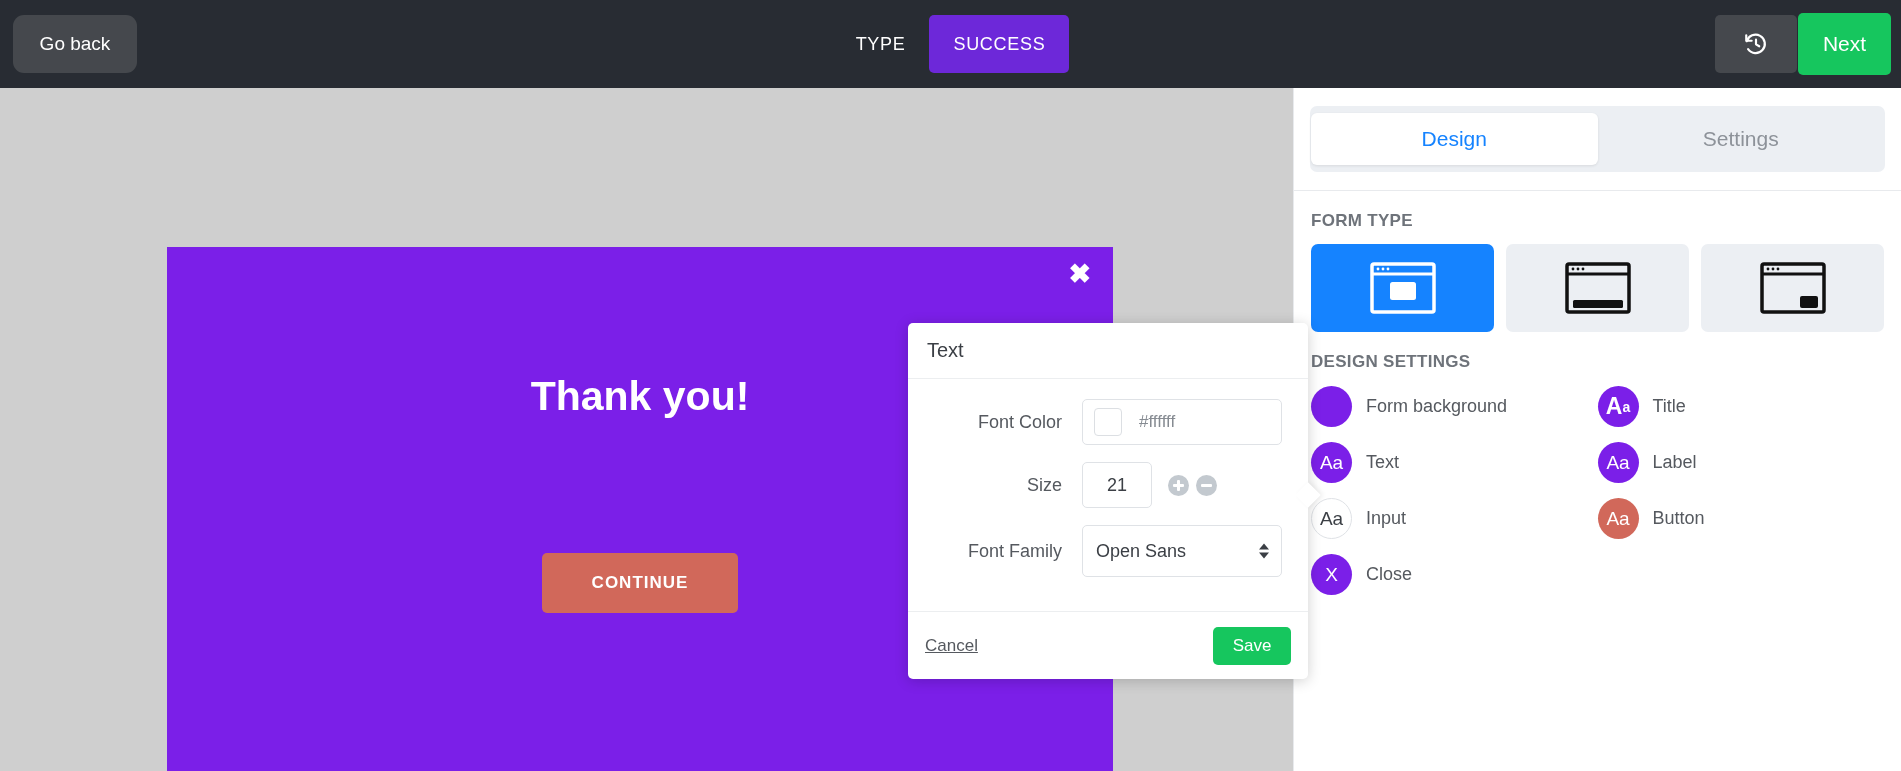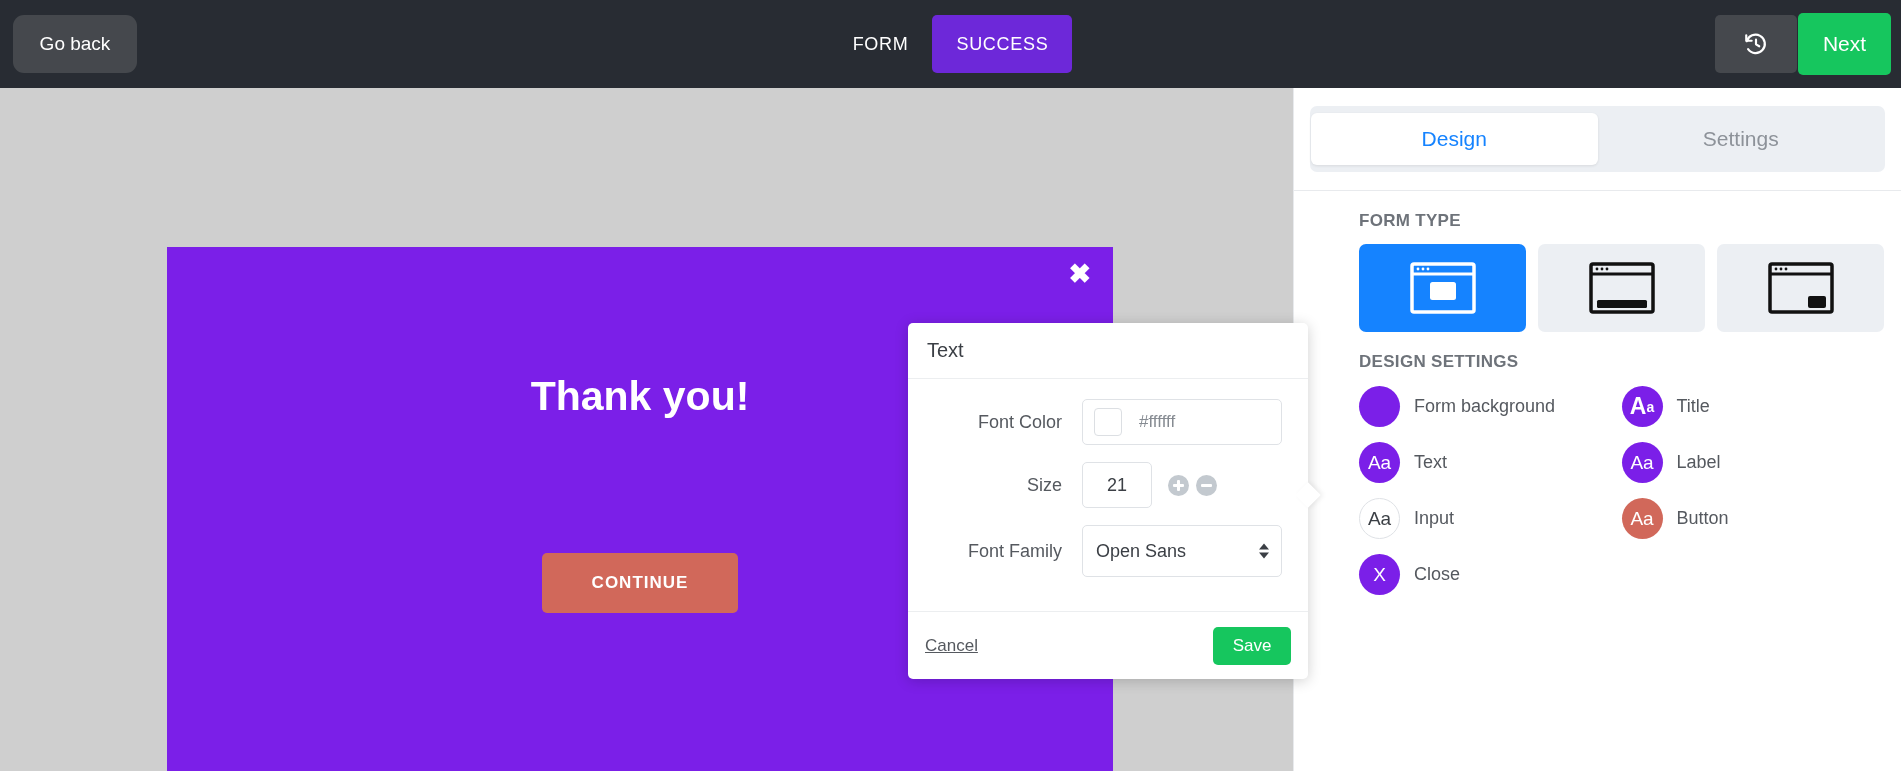--- a/index.html
+++ b/index.html
@@ -278,21 +278,21 @@
     border-radius: 6px;
     cursor: pointer;
     font-family: "Liberation Sans", sans-serif;
   }
   .tabswitch-item.active {
     background: #ffffff;
     color: #1583ff;
     box-shadow: 0 1px 3px rgba(0,0,0,0.09);
   }
   .panel-divider { height: 1px; background: #e8eaed; margin-top: 18px; }
-  .section { padding: 20px 17px 0 17px; margin-left: 48px; }
+  .section { padding: 20px 17px 0 17px; }
   .section-title {
     font-size: 17px;
     font-weight: bold;
     color: #6e737a;
     letter-spacing: 0.3px;
     margin-bottom: 13px;
     font-family: "Liberation Sans", sans-serif;
   }
   .formtypes { display: flex; gap: 12px; }
   .formtype {
@@ -341,21 +341,21 @@
 </style>
 </head>
 <body>
 
 <div id="app">
 
   <div class="topbar">
     <button class="btn-goback">Go back</button>
 
     <div class="steptabs">
-      <div class="steptab">FORM</div>
+      <div class="steptab">TYPE</div>
       <div class="steptab active">SUCCESS</div>
     </div>
 
     <button class="btn-history">
       <svg width="26" height="26" viewBox="0 0 24 24" fill="none" stroke="#ffffff" stroke-width="2" stroke-linecap="round" stroke-linejoin="round">
         <path d="M3 4v5h5"></path>
         <path d="M3.5 9.5a8.5 8.5 0 1 1 1.2 7.3"></path>
         <path d="M12 8v4.3l3 1.8"></path>
       </svg>
     </button>

